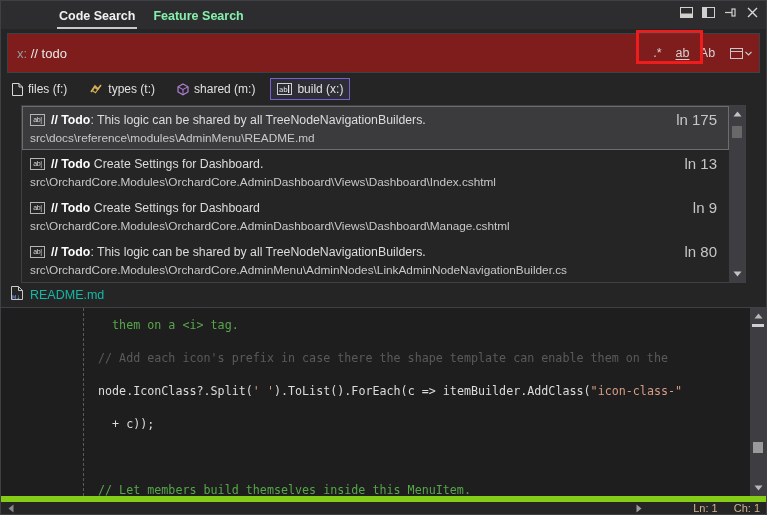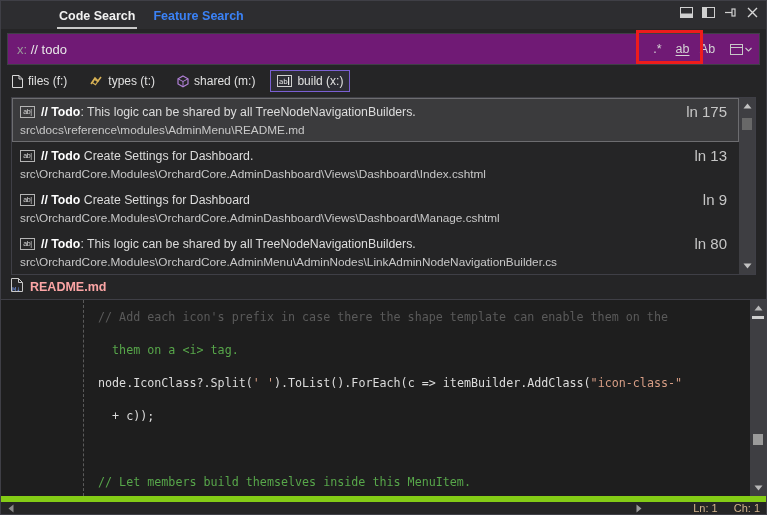--- a/index.html
+++ b/index.html
@@ -29,33 +29,33 @@
   .tabs { display: flex; align-items: flex-end; gap: 14px; height: 100%; margin-left: 46px; }
   .tab {
     font-size: 12.5px; font-weight: bold;
     color: #f1f1f1;
     padding: 0 2px 5px 2px;
     cursor: default;
     border-bottom: 2px solid transparent;
     line-height: 1;
   }
   .tab.active { border-bottom-color: #c8c8c8; }
-  .tab.inactive { color: #3b82f6; }
+  .tab.inactive { color: #86efac; }
   .wincontrols {
     position: absolute; right: 6px; top: 4px;
     display: flex; align-items: center; gap: 7px;
   }
   .wc { width: 15px; height: 15px; display: flex; align-items: center; justify-content: center; cursor: default; }
   .wc svg { display: block; }
 
   
   .searchrow {
-    height: 32px;
+    height: 40px;
     margin: 4px 6px 0 6px;
-    background: #701a75;
+    background: #7f1d1d;
     border: 1px solid #3f3f46;
     display: flex; align-items: center;
     flex: 0 0 auto;
     position: relative;
   }
   .search-text {
     flex: 1 1 auto;
     font-size: 13px;
     color: #e8e8e8;
     padding-left: 9px;
@@ -99,21 +99,21 @@
     border: 1px solid transparent;
     cursor: default;
   }
   .filt.sel { border-color: #7a5fd3; background: #2d2d35; }
   .filt .glyph { display: flex; align-items: center; }
 
   
   .results {
     flex: 0 0 178px;
     background: #252526;
-    margin: 0 10px;
+    margin: 0 20px;
     border: 1px solid #3f3f46;
     display: flex;
     position: relative;
     overflow: hidden;
   }
   .results-inner { flex: 1 1 auto; overflow: hidden; position: relative; }
   .row {
     padding: 5px 8px 5px 8px;
     position: relative;
     cursor: default;
@@ -167,21 +167,21 @@
   }
 
   
   .fileheader {
     height: 24px;
     display: flex; align-items: center; gap: 7px;
     padding-left: 10px;
     background: #252526;
     flex: 0 0 auto;
   }
-  .file-name { font-size: 12.5px; color: #fca5a5; font-weight: bold; }
+  .file-name { font-size: 12.5px; color: #14b8a6; }
 
   
   .preview {
     flex: 1 1 auto;
     background: #1e1e1e;
     border-top: 1px solid #3f3f46;
     display: flex;
     overflow: hidden;
     position: relative;
   }
@@ -398,22 +398,22 @@
           <text x="1" y="12.5" font-family="DejaVu Sans, sans-serif" font-size="5" fill="#7ea6ff">M↓</text>
         </svg>
     </span>
     <span class="file-name">README.md</span>
   </div>
 
   <div class="preview">
     <div class="margin-col"></div>
     <div class="indent-guide"></div>
     <div class="code">
+<div class="cl"><span class="c-comment">  them on a &lt;i&gt; tag.</span></div>
 <div class="cl dim">// Add each icon's prefix in case there the shape template can enable them on the</div>
-<div class="cl"><span class="c-comment">  them on a &lt;i&gt; tag.</span></div>
 <div class="cl">node.IconClass?.Split(<span class="c-str">' '</span>).ToList().ForEach(c =&gt; itemBuilder.AddClass(<span class="c-str">"icon-class-"</span></div>
 <div class="cl">  + c));</div>
 <div class="cl"> </div>
 <div class="cl"><span class="c-comment">// Let members build themselves inside this MenuItem.</span></div>
 
 
 
 
 
 

